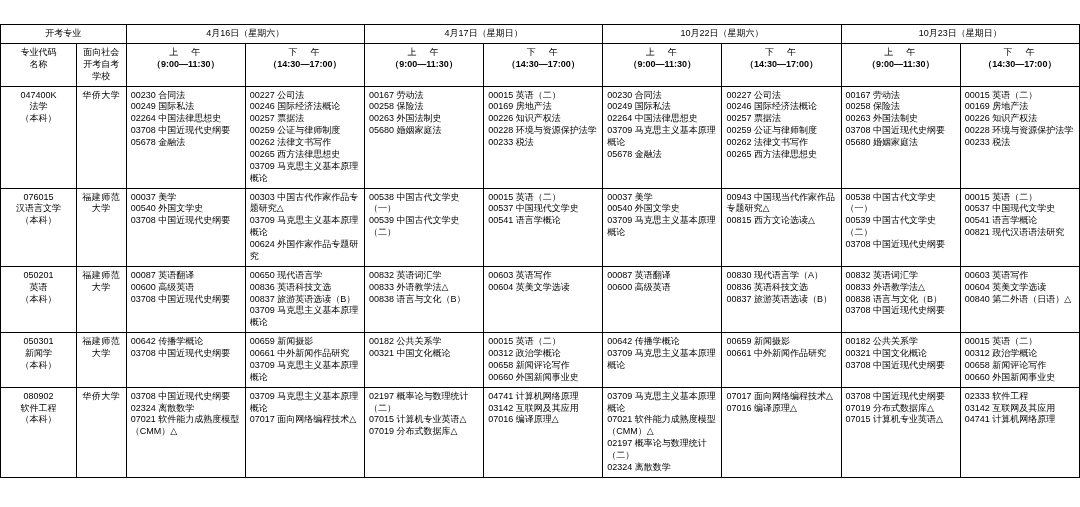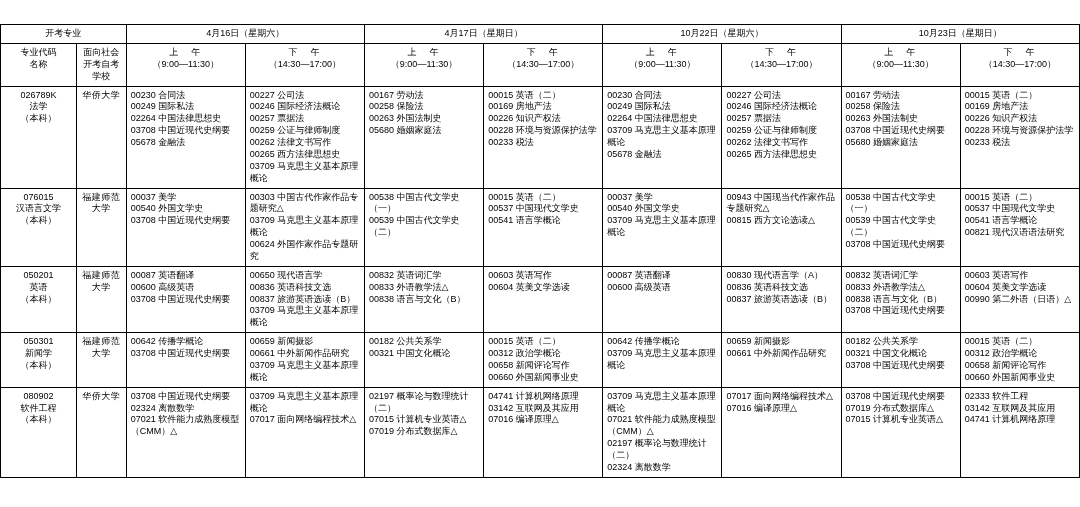--- a/index.html
+++ b/index.html
@@ -44,20 +44,21 @@
     font-size: 10px;
     font-weight: normal;
     padding: 3px 2px;
     line-height: 1.5;
   }
   .hdr-sess .sess-name {
     letter-spacing: 2px;
   }
   .hdr-sess .sess-time {
     font-size: 9px;
+    font-weight: bold;
   }
   .hdr-major {
     text-align: center;
     vertical-align: middle;
     font-size: 11px;
     font-weight: normal;
     line-height: 1.5;
     padding: 4px 2px;
   }
   .hdr-code {
@@ -165,21 +166,21 @@
         <th class="hdr-sess">
           <div class="sess-name">下　午</div>
           <div class="sess-time">（14:30—17:00）</div>
         </th>
       </tr>
     </thead>
     <tbody id="table-body">
 
     <tr>
           <td class="code-cell">
-            <div>026789K</div>
+            <div>047400K</div>
             <div>法学</div>
             <div>（本科）</div>
           </td>
           <td class="school-cell">华侨大学</td>
           <td class="course-cell">
             <div class="course-line">00230 合同法</div>
             <div class="course-line">00249 国际私法</div>
             <div class="course-line">02264 中国法律思想史</div>
             <div class="course-line">03708 中国近现代史纲要</div>
             <div class="course-line">05678 金融法</div>
@@ -321,21 +322,21 @@
           </td>
           <td class="course-cell">
             <div class="course-line">00832 英语词汇学</div>
             <div class="course-line">00833 外语教学法△</div>
             <div class="course-line">00838 语言与文化（B）</div>
             <div class="course-line">03708 中国近现代史纲要</div>
           </td>
           <td class="course-cell">
             <div class="course-line">00603 英语写作</div>
             <div class="course-line">00604 英美文学选读</div>
-            <div class="course-line">00990 第二外语（日语）△</div>
+            <div class="course-line">00840 第二外语（日语）△</div>
           </td>
         </tr>
         <tr>
           <td class="code-cell">
             <div>050301</div>
             <div>新闻学</div>
             <div>（本科）</div>
           </td>
           <td class="school-cell">福建师范大学</td>
           <td class="course-cell">

